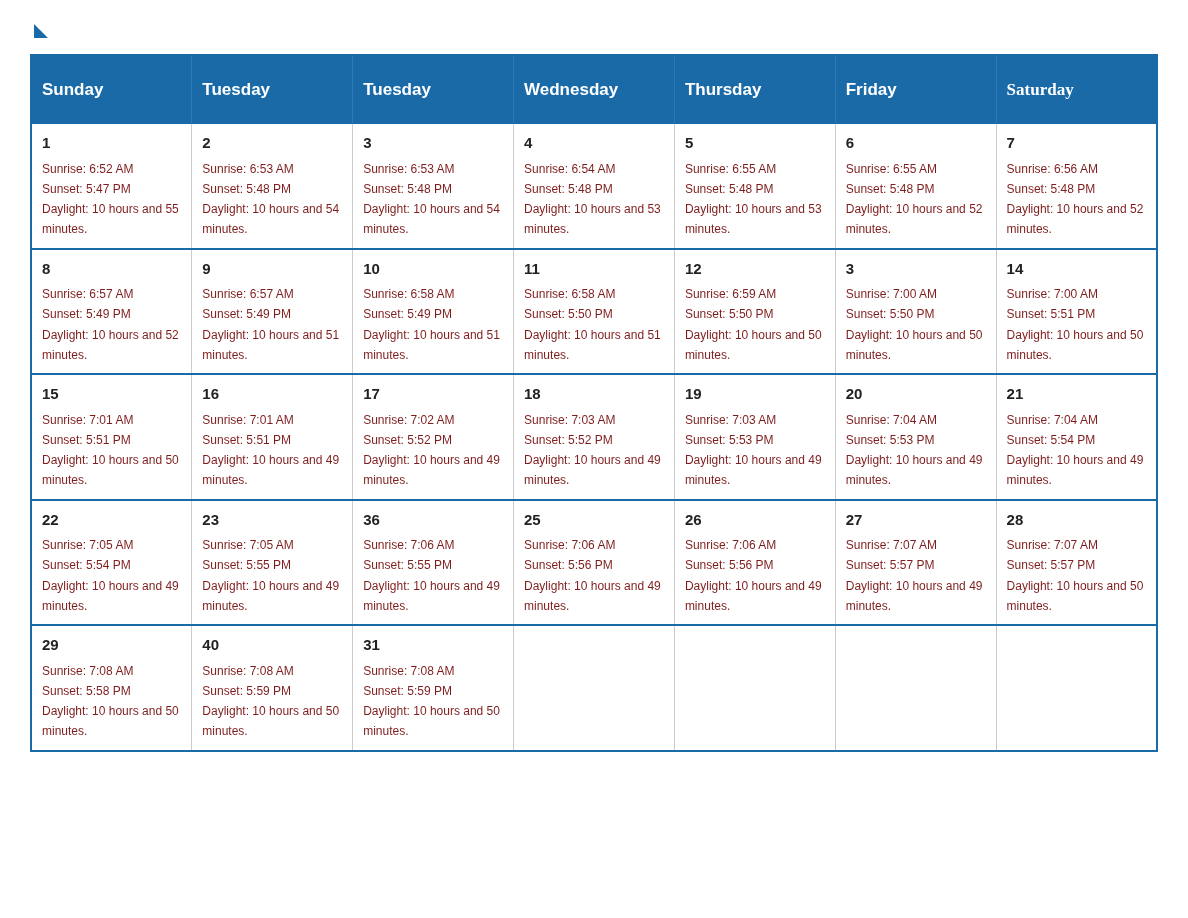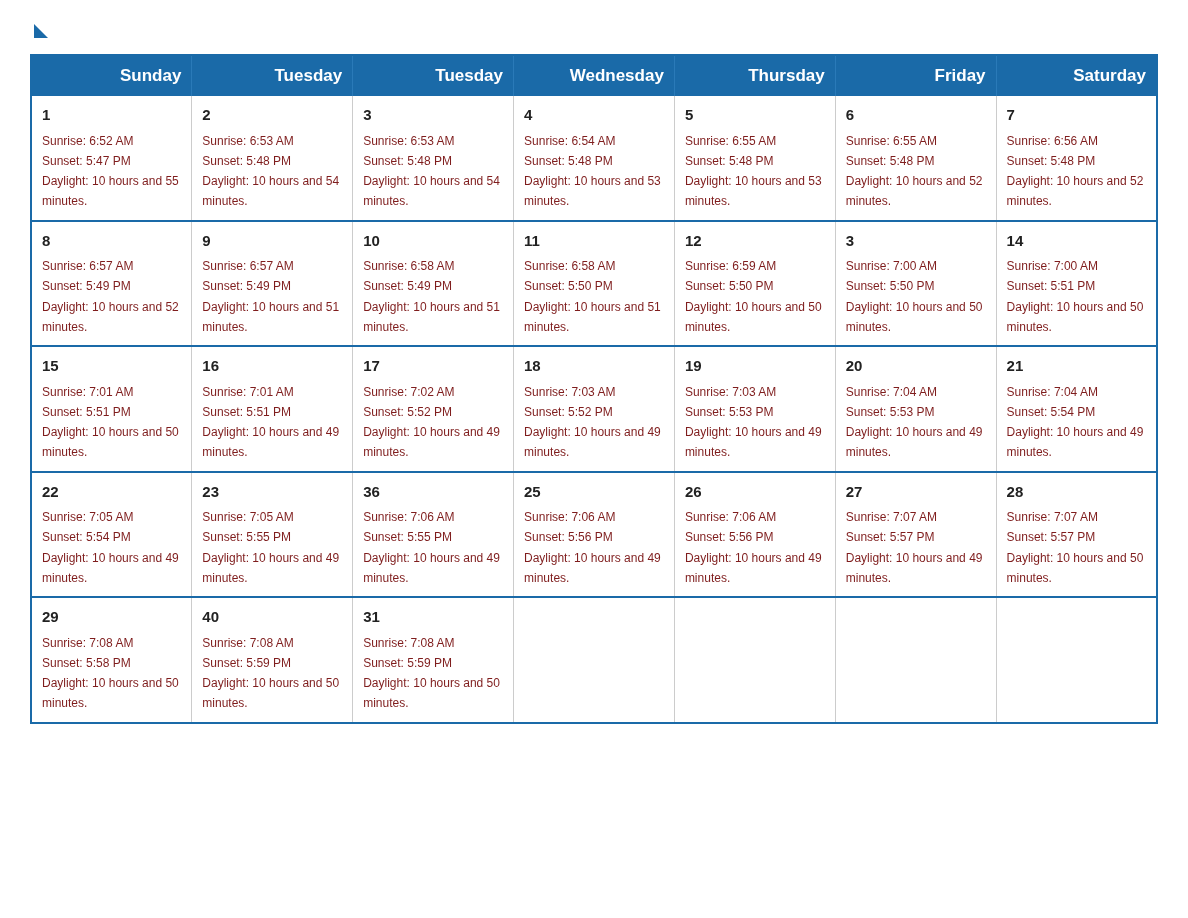--- a/index.html
+++ b/index.html
@@ -65,26 +65,27 @@
     table {
       width: 100%;
       border-collapse: collapse;
       border: 2px solid #1a6aa8;
     }
     thead tr th {
       background-color: #1a6aa8;
       color: #fff;
       font-size: 17px;
       font-weight: bold;
-      padding: 10px 10px;
-      text-align: right;
+      padding: 24px 10px;
+      text-align: left;
       border-right: 1px solid #2a7ab8;
     }
     thead tr th:last-child {
       border-right: none;
+      font-family: Liberation Serif, serif;
     }
     tbody tr td {
       vertical-align: top;
       padding: 8px 10px;
       border-right: 1px solid #ccc;
       border-bottom: 2px solid #1a6aa8;
       font-size: 13.5px;
       line-height: 1.5;
       width: calc(100% / 7);
       min-height: 110px;

